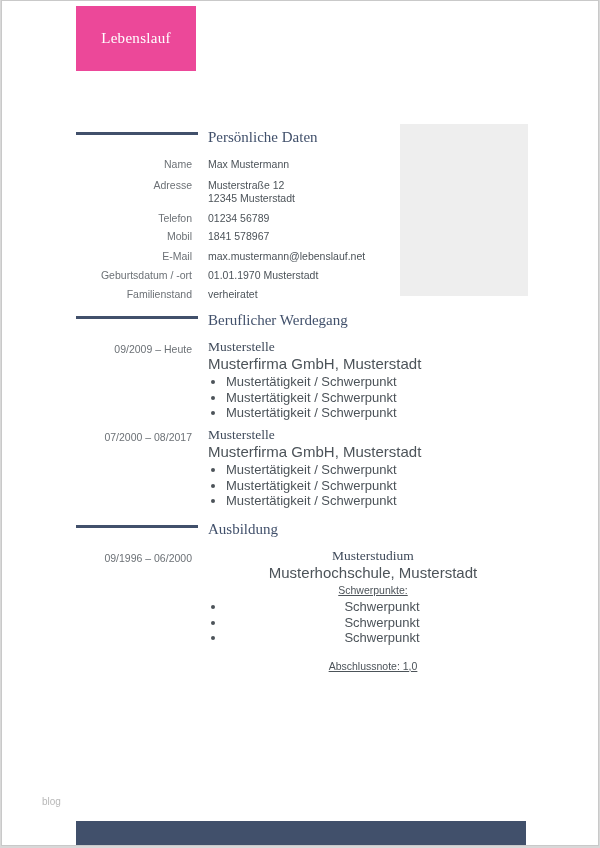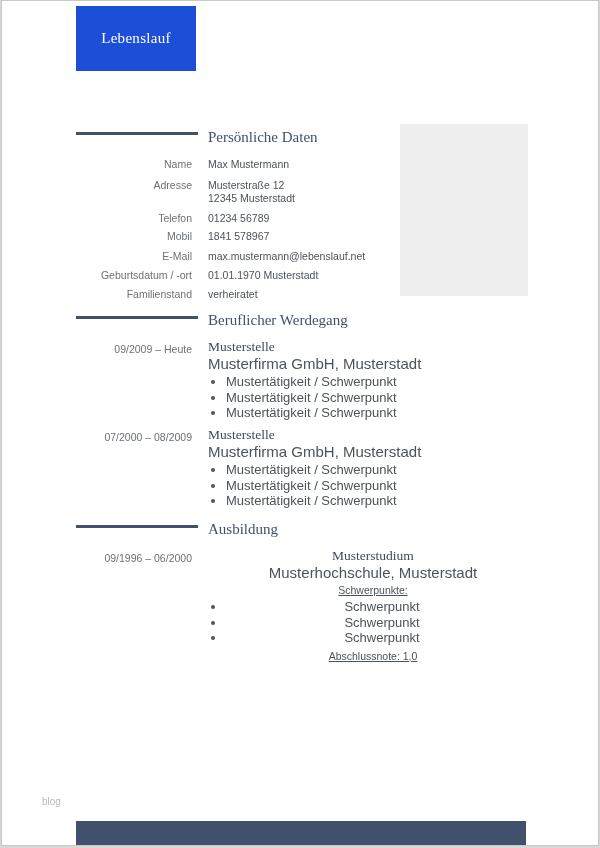--- a/index.html
+++ b/index.html
@@ -24,21 +24,21 @@
     overflow: hidden;
   }
 
   
   .title-block {
     position: absolute;
     left: 74px;
     top: 5px;
     width: 120px;
     height: 65px;
-    background: #1d4ed8;
+    background: #ec4899;
     display: flex;
     align-items: center;
     justify-content: center;
   }
   .title-block .title-text {
     color: #ffffff;
     font-size: 15px;
     letter-spacing: 0.3px;
     font-family: "Liberation Serif", serif;
   }
@@ -206,21 +206,21 @@
   <div class="entry-body" style="top:338px;">
     <p class="entry-title">Musterstelle</p>
     <p class="entry-sub">Musterfirma GmbH, Musterstadt</p>
     <ul class="bullets">
       <li>Mustertätigkeit / Schwerpunkt</li>
       <li>Mustertätigkeit / Schwerpunkt</li>
       <li>Mustertätigkeit / Schwerpunkt</li>
     </ul>
   </div>
 
-  <div class="entry-date" style="top:430px;">07/2000 – 08/2009</div>
+  <div class="entry-date" style="top:430px;">07/2000 – 08/2017</div>
   <div class="entry-body" style="top:426px;">
     <p class="entry-title">Musterstelle</p>
     <p class="entry-sub">Musterfirma GmbH, Musterstadt</p>
     <ul class="bullets">
       <li>Mustertätigkeit / Schwerpunkt</li>
       <li>Mustertätigkeit / Schwerpunkt</li>
       <li>Mustertätigkeit / Schwerpunkt</li>
     </ul>
   </div>
 
@@ -230,19 +230,19 @@
   <div class="entry-date" style="top:551px;">09/1996 – 06/2000</div>
   <div class="entry-body" style="top:547px;text-align:center;">
     <p class="entry-title">Musterstudium</p>
     <p class="entry-sub">Musterhochschule, Musterstadt</p>
     <p class="entry-note">Schwerpunkte:</p>
     <ul class="bullets">
       <li>Schwerpunkt</li>
       <li>Schwerpunkt</li>
       <li>Schwerpunkt</li>
     </ul>
-    <p class="entry-note" style="margin-top:3px;">Abschlussnote: 1,0</p>
+    <p class="entry-note" style="margin-top:13px;">Abschlussnote: 1,0</p>
   </div>
 
   <div class="watermark">blog</div>
   <div class="footer-bar"></div>
 
 </div>
 
 </body></html>

